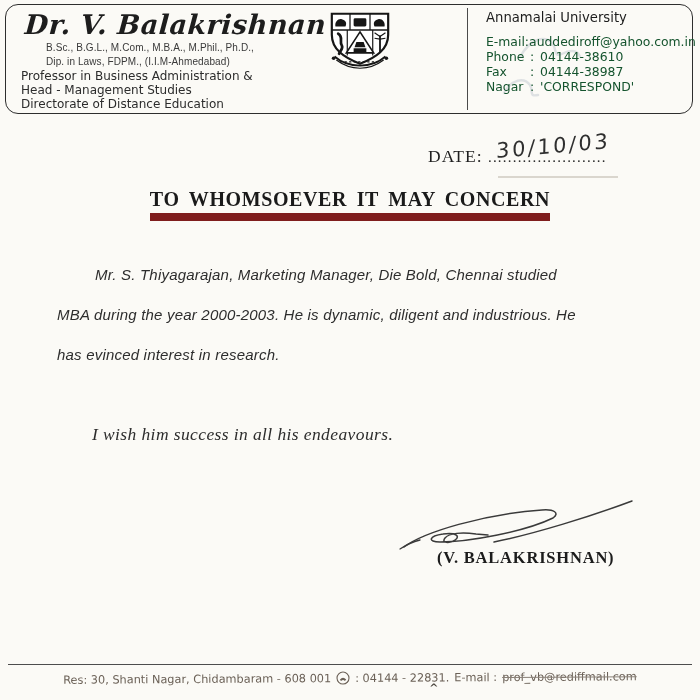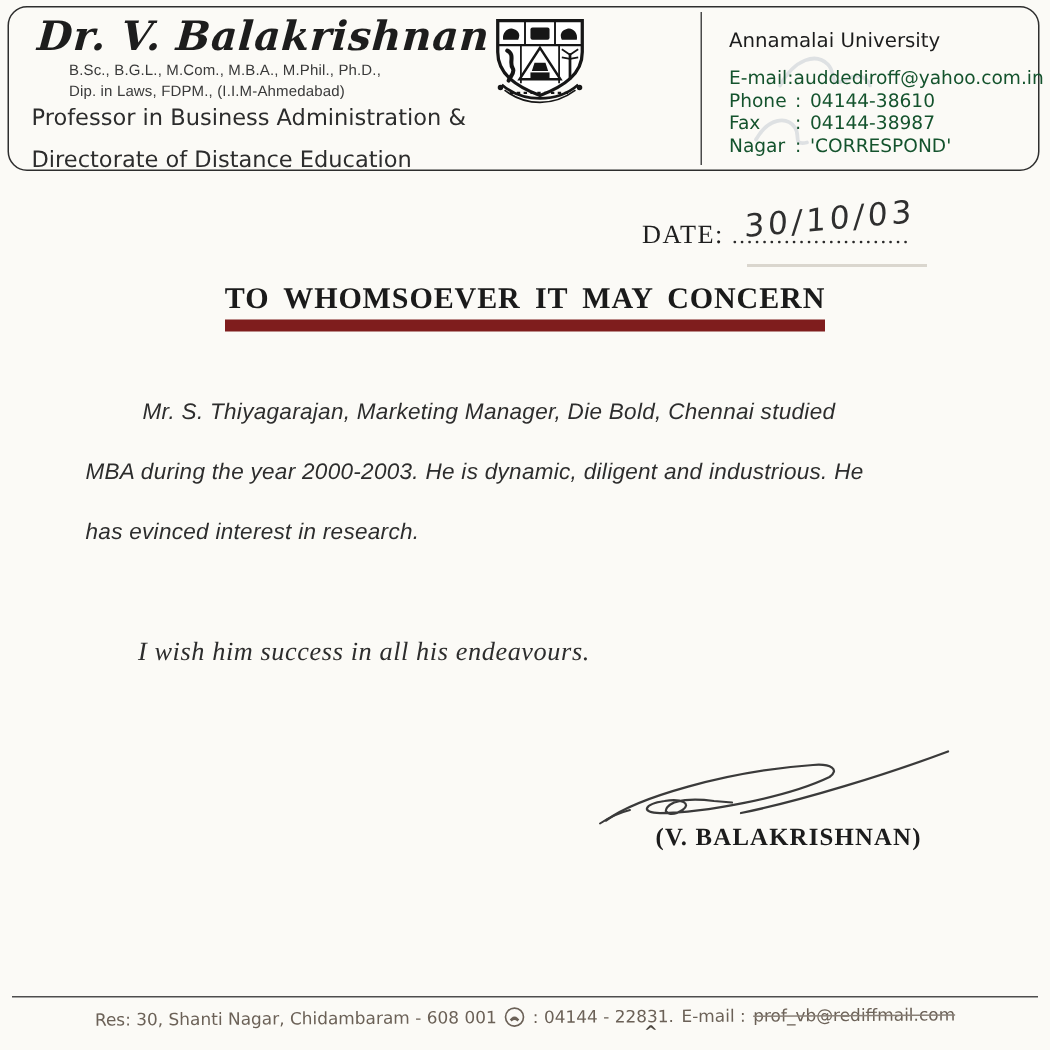--- a/index.html
+++ b/index.html
@@ -23,32 +23,32 @@
     font-size:27px;letter-spacing:.5px;color:#1d1d1d;transform:skewX(-4deg);
     white-space:nowrap;
   }
   .lh-cred{
     position:absolute;left:40px;font-size:10px;color:#3a3a3a;
     font-family:Liberation Sans, sans-serif;white-space:nowrap;letter-spacing:.1px;
   }
   .lh-cred.c1{top:37px;}
   .lh-cred.c2{top:51px;}
   .lh-role{
-    position:absolute;left:15px;font-size:15px;color:#2c2c2c;
+    position:absolute;left:15px;font-size:12px;color:#2c2c2c;
     font-family:"DejaVu Sans",sans-serif;white-space:nowrap;
   }
   .lh-role.r1{top:64px;}
   .lh-role.r2{top:78px;}
   .lh-role.r3{top:92px;}
   .crest{position:absolute;left:314px;top:6px;width:80px;height:60px;}
   .lh-right{
     position:absolute;left:480px;top:6px;width:200px;
     font-family:"DejaVu Sans",sans-serif;color:#222;
   }
-  .uni-line{font-size:13.2px;line-height:14.5px;white-space:nowrap;color:#1c1c1c;margin-top:10px;}
+  .uni-line{font-size:13.2px;line-height:14.5px;white-space:nowrap;color:#1c1c1c;}
   .contact-rows{margin-top:8px;}
   .contact-row{display:flex;font-size:12.4px;line-height:15.2px;white-space:nowrap;color:#14532d;}
   .contact-row .lbl{display:inline-block;width:44px;}
   .contact-row .sep{display:inline-block;width:10px;}
   .ghost{position:absolute;opacity:.5;}
   
   .date-wrap{
     position:absolute;left:428px;top:146px;white-space:nowrap;
     font-family:"Liberation Serif",serif;font-size:17.5px;letter-spacing:1px;color:#1f1f1f;
   }
@@ -110,20 +110,21 @@
 
 <div class="page">
 
   <div class="lh-box">
     <div class="lh-divider"></div>
 
     <div class="lh-name">Dr. V. Balakrishnan</div>
     <div class="lh-cred c1">B.Sc., B.G.L., M.Com., M.B.A., M.Phil., Ph.D.,</div>
     <div class="lh-cred c2">Dip. in Laws, FDPM., (I.I.M-Ahmedabad)</div>
     <div class="lh-role r1">Professor in Business Administration &amp;</div>
+    <div class="lh-role r2">Head - Management Studies</div>
     <div class="lh-role r3">Directorate of Distance Education</div>
 
     <svg class="crest" viewBox="0 0 80 66">
       <path d="M9,3 H71 V26 C71,42 58,51 40,58 C22,51 9,42 9,26 Z" fill="#ffffff" stroke="#161616" stroke-width="2.4"></path>
       <line x1="9" y1="21" x2="71" y2="21" stroke="#161616" stroke-width="1.6"></line>
       <line x1="29" y1="3" x2="29" y2="21" stroke="#161616" stroke-width="1.4"></line>
       <line x1="51" y1="3" x2="51" y2="21" stroke="#161616" stroke-width="1.4"></line>
       <rect x="33" y="8" width="14" height="9" rx="1.5" fill="#161616"></rect>
       <path d="M13,17 c-1,-5 3,-9 7,-8 c4,1 6,4 4,8 Z" fill="#161616"></path>
       <path d="M67,17 c1,-5 -3,-9 -7,-8 c-4,1 -6,4 -4,8 Z" fill="#161616"></path>

